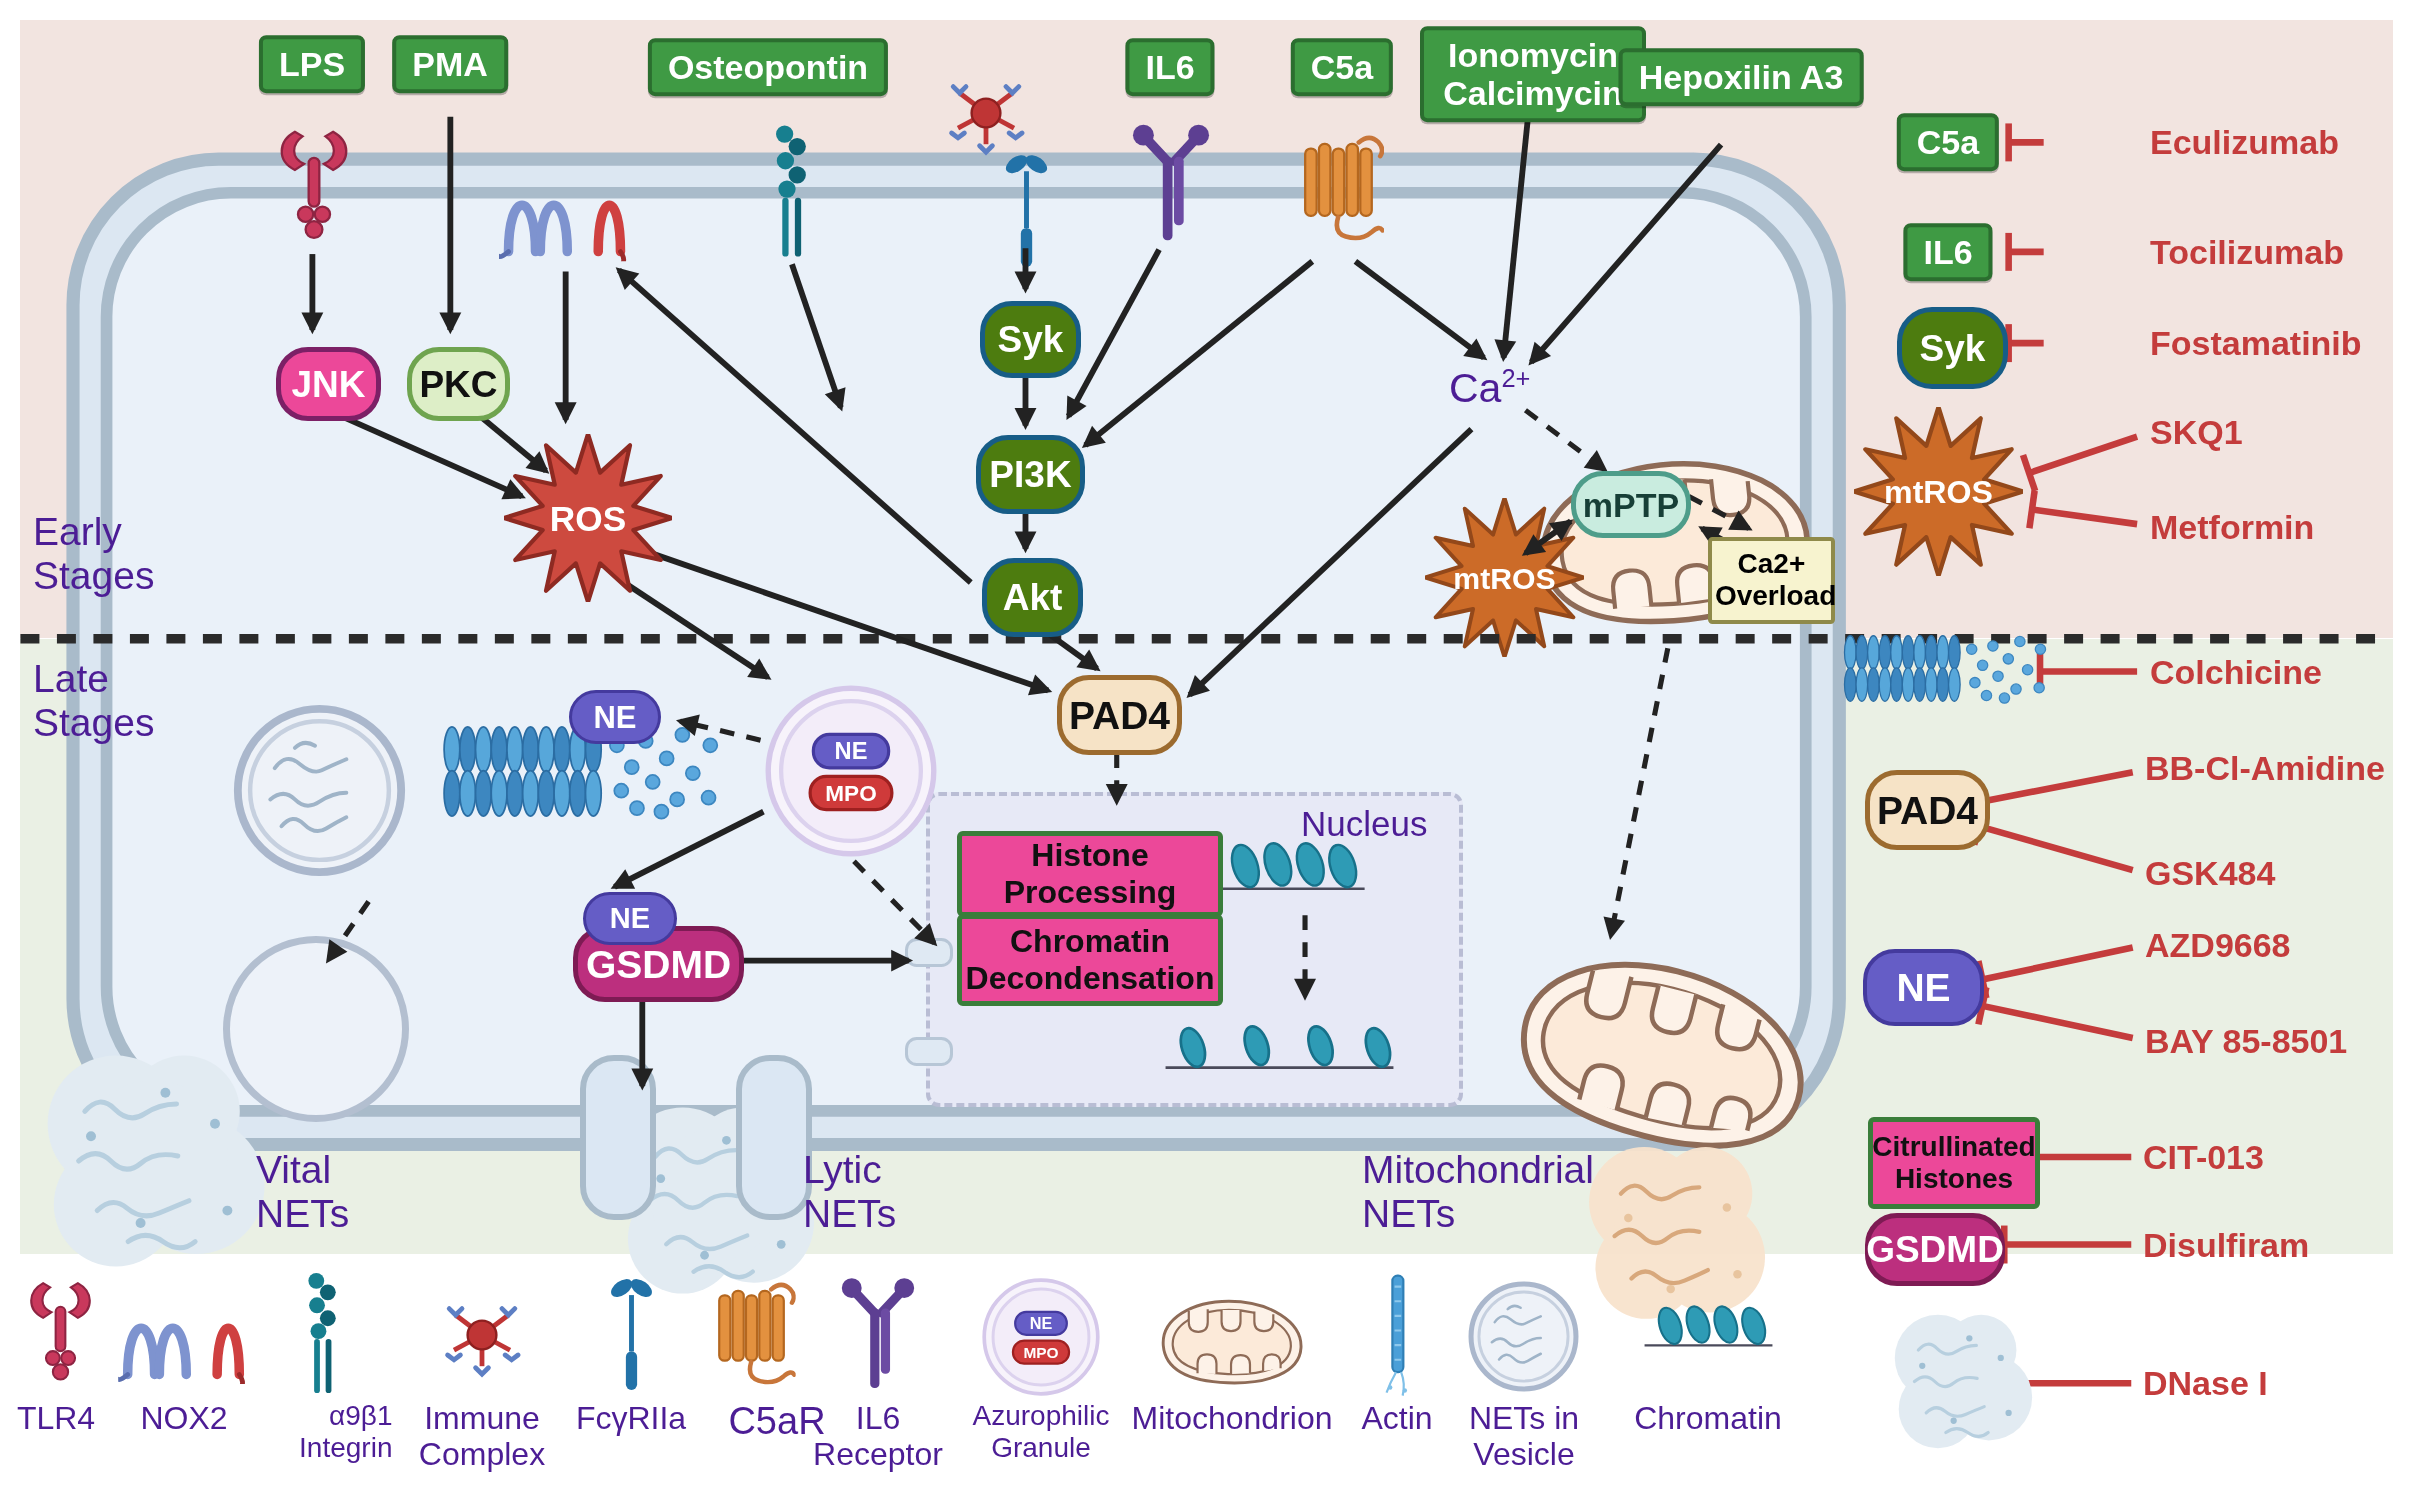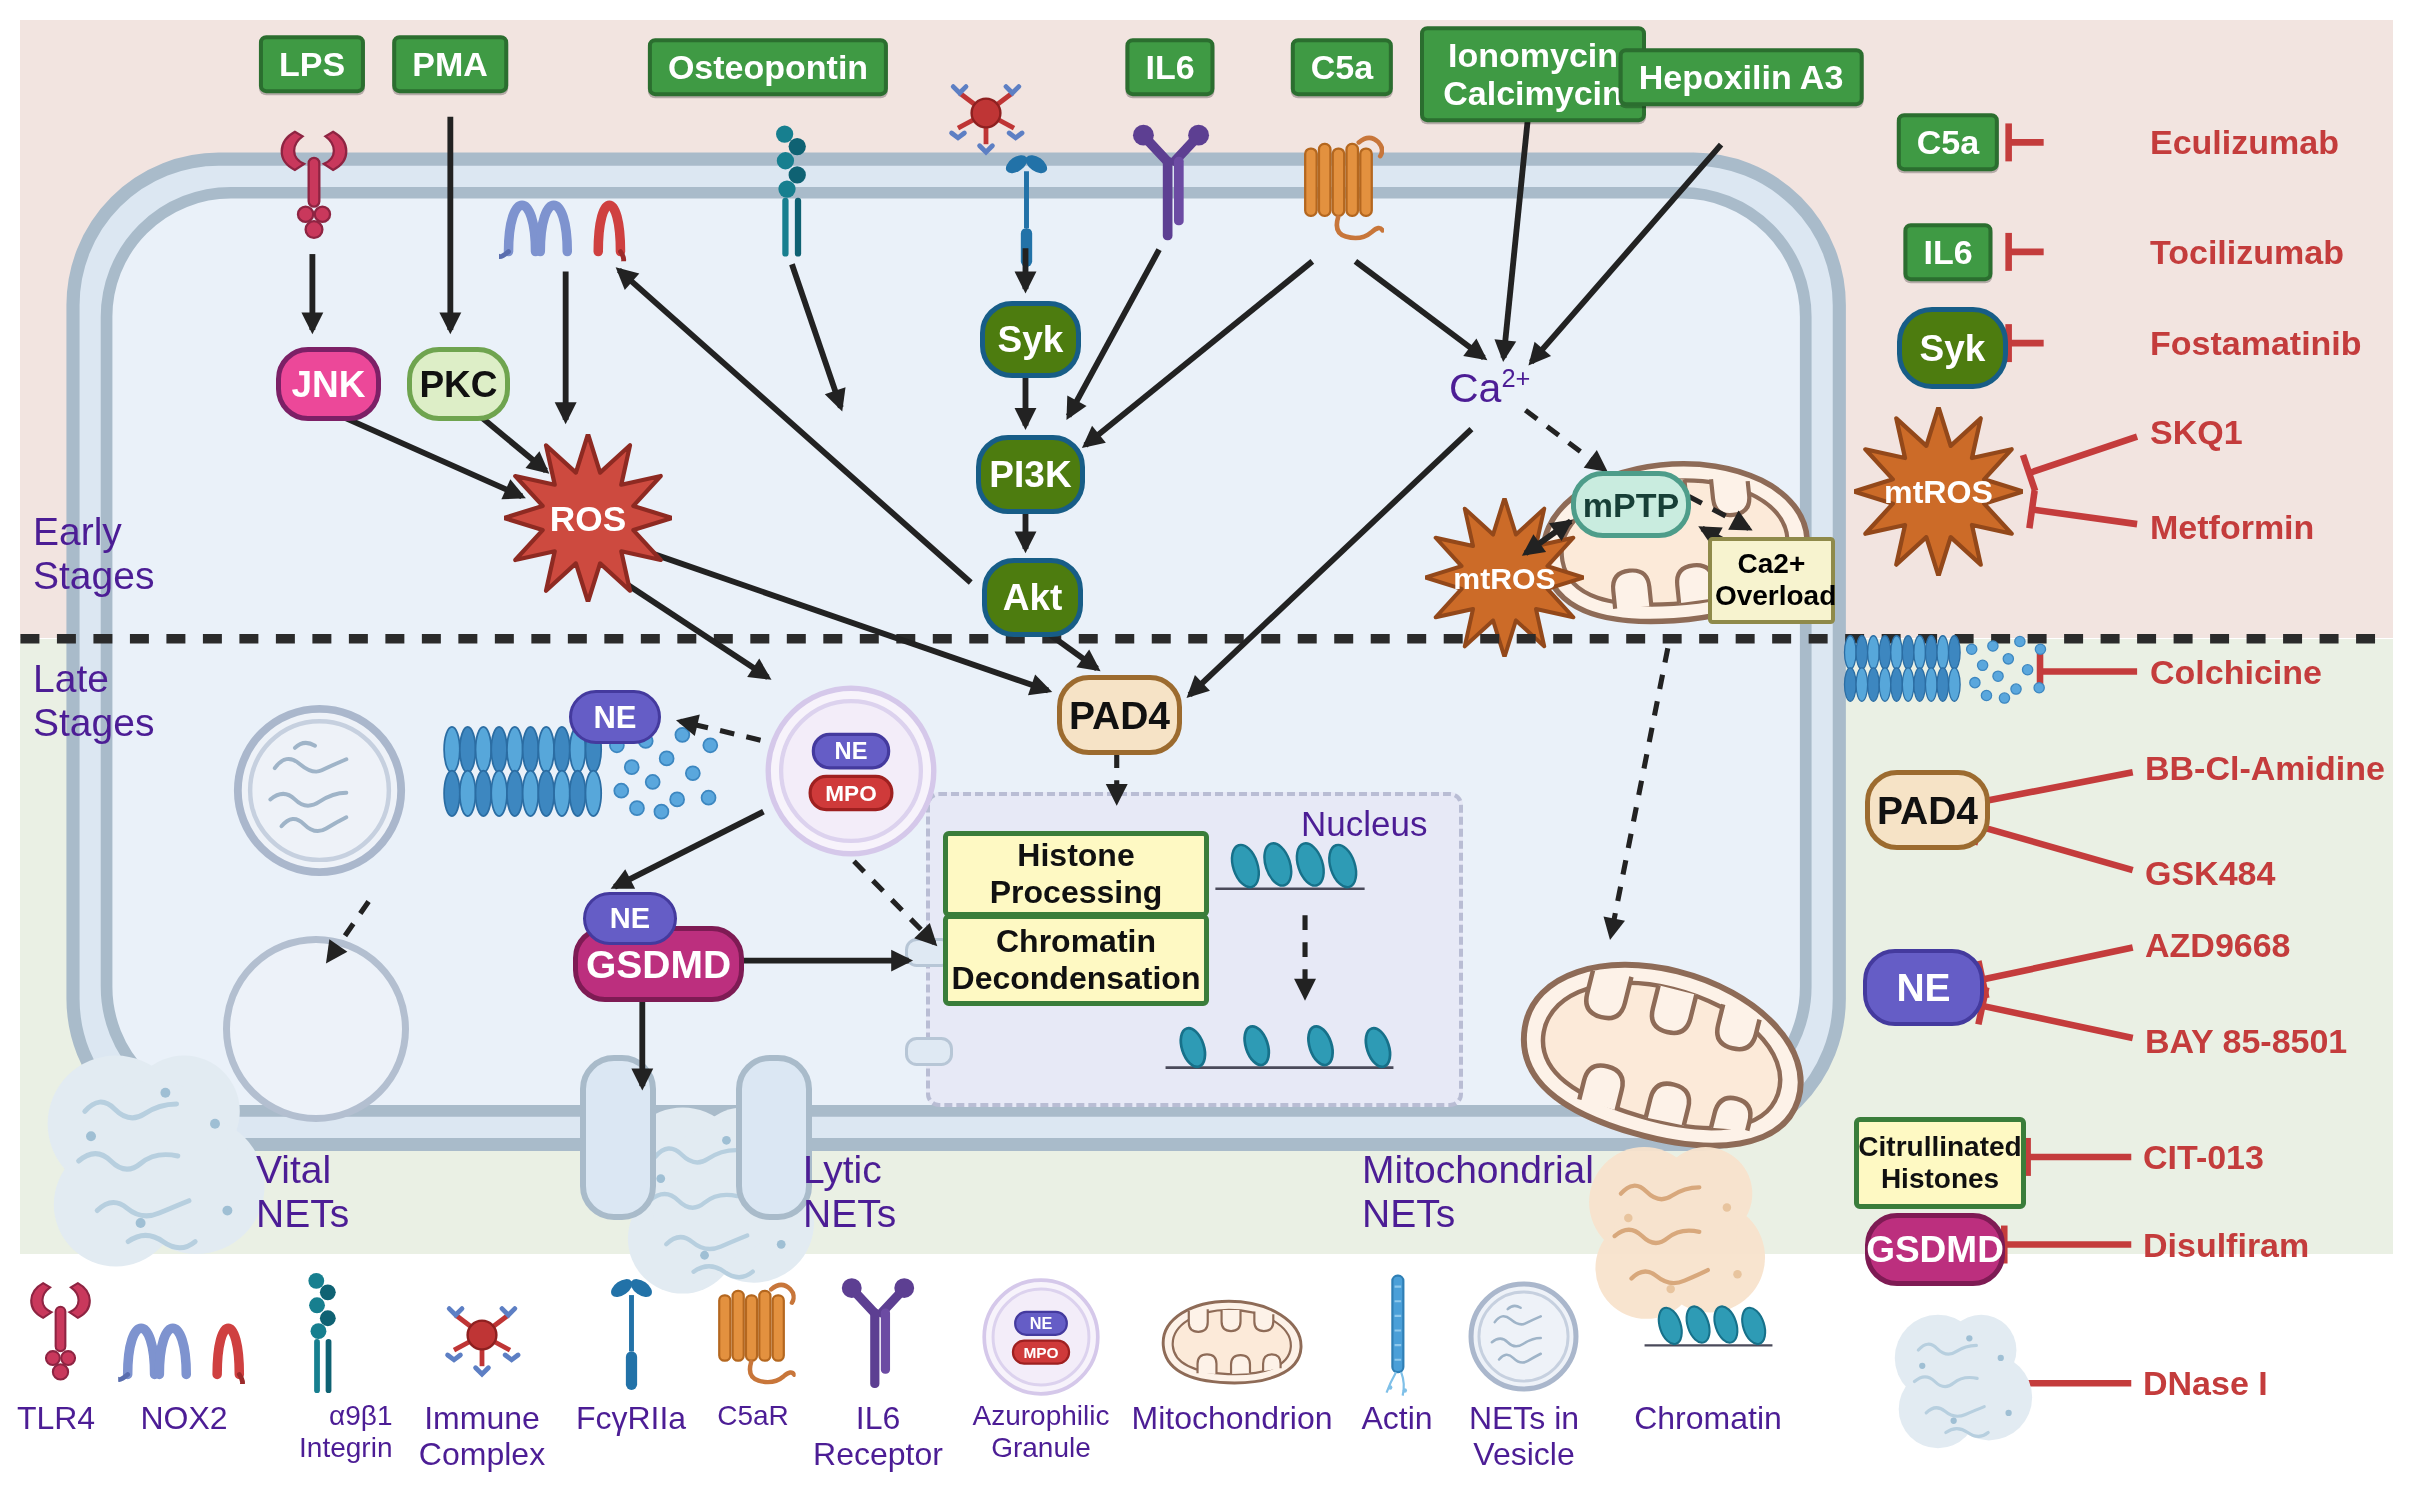--- a/index.html
+++ b/index.html
@@ -12,22 +12,22 @@
   
   .gbox{background:#3f9a44;border:4.4px solid #2b6e2f;border-radius:7.3px;color:#fff;
         font-weight:bold;font-size:34px;text-align:center;padding:5.8px 16px;line-height:1.12;
         transform:translate(-50%,-50%);box-shadow:0 2.2px 0 rgba(0,0,0,.25);}
   .pill{border-radius:32px;font-weight:bold;text-align:center;display:flex;
         align-items:center;justify-content:center;line-height:1;}
   .bluepill{background:#4d7c0f;border:5.1px solid #175d87;color:#fff;font-size:37px;}
   .label{font-weight:normal;color:#4c1d95;line-height:1.14;}
   .drug{position:absolute;transform:translateY(-50%);color:#c43c3c;font-weight:bold;
         font-size:34px;white-space:nowrap;}
-  .greenbox2{background:#fef9c3;border:5.8px solid #3a7d3a;border-radius:5.8px;color:#111;
-        font-weight:bold;text-align:center;display:flex;align-items:center;justify-content:center;}
+  .greenbox2{background:#ec4899;border:5.8px solid #3a7d3a;border-radius:5.8px;color:#111;
+        font-weight:bold;text-align:center;display:flex;align-items:center;justify-content:center;margin-left:14px;}
   .nucleus{background:#e7e9f6;border:4.4px dashed #b9bdd4;border-radius:13px;}
   .porenub{background:#dfe9f3;border:3.7px solid #b7c6d6;border-radius:11.7px;}
   .bigpore{background:#dbe7f3;border:6.6px solid #a9bbca;border-radius:34px;}
   .vesicle-plain{background:#edf2f9;border:7.3px solid #b3bfd0;border-radius:50%;}
   sup{font-size:.62em;}
 </style>
 </head>
 <body>
 
 <div id="canvas">
@@ -500,21 +500,21 @@
     </svg>
   <svg class="abs" style="left:1639px;top:1296px" width="139" height="64" viewBox="0 0 200 90">
       <use href="#sym-chromatin"></use>
     </svg>
 
   <div class="abs label" style="left:56px;top:1400px;transform:translateX(-50%);text-align:center;font-size:32px">TLR4</div>
   <div class="abs label" style="left:184px;top:1400px;transform:translateX(-50%);text-align:center;font-size:32px">NOX2</div>
   <div class="abs label" style="left:323px;top:1400px;transform:translateX(-50%);text-align:right;font-size:28px;width:139px">α9β1 Integrin</div>
   <div class="abs label" style="left:482px;top:1400px;transform:translateX(-50%);text-align:center;font-size:32px;width:146px">Immune Complex</div>
   <div class="abs label" style="left:631px;top:1400px;transform:translateX(-50%);text-align:center;font-size:32px">FcγRIIa</div>
-  <div class="abs label" style="left:753px;top:1400px;transform:translateX(-50%);text-align:right;font-size:28px">C5aR</div>
+  <div class="abs label" style="left:777px;top:1400px;transform:translateX(-50%);text-align:right;font-size:38px">C5aR</div>
   <div class="abs label" style="left:878px;top:1400px;transform:translateX(-50%);text-align:center;font-size:32px;width:146px">IL6 Receptor</div>
   <div class="abs label" style="left:1041px;top:1400px;transform:translateX(-50%);text-align:center;font-size:28px;width:183px">Azurophilic Granule</div>
   <div class="abs label" style="left:1232px;top:1400px;transform:translateX(-50%);text-align:center;font-size:32px">Mitochondrion</div>
   <div class="abs label" style="left:1397px;top:1400px;transform:translateX(-50%);text-align:center;font-size:32px">Actin</div>
   <div class="abs label" style="left:1524px;top:1400px;transform:translateX(-50%);text-align:center;font-size:32px;width:135px">NETs in Vesicle</div>
   <div class="abs label" style="left:1708px;top:1400px;transform:translateX(-50%);text-align:center;font-size:32px">Chromatin</div>
 
 </div>
 
 

